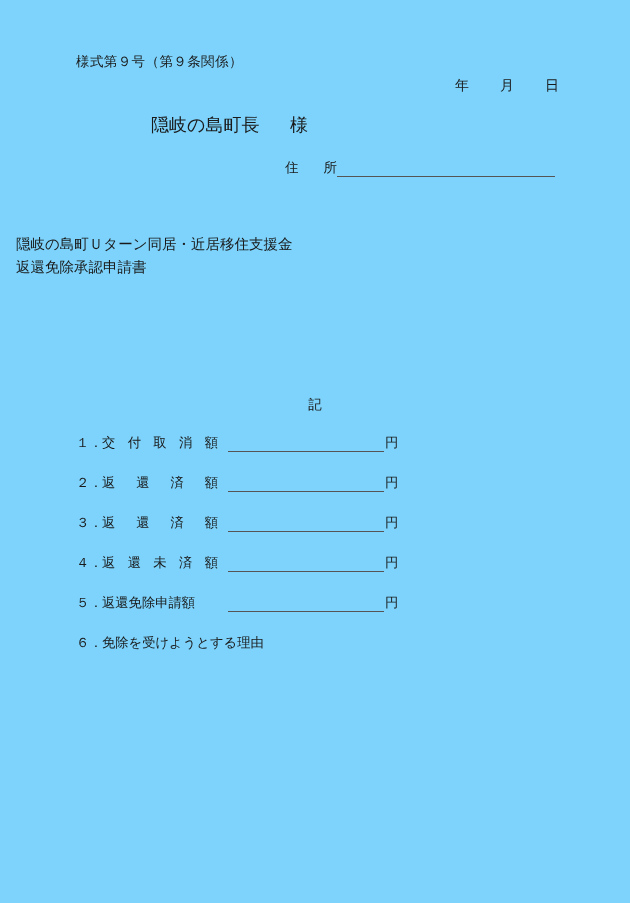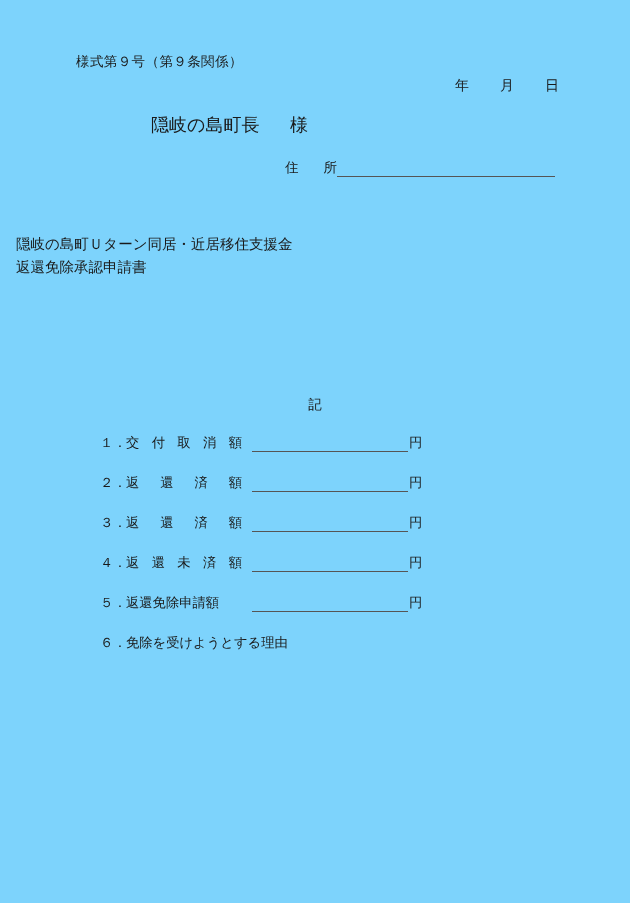--- a/index.html
+++ b/index.html
@@ -124,21 +124,20 @@
     text-align: center;
     font-size: 13.5px;
   }
 
   
   .items {
     position: absolute;
     left: 76px;
     top: 434px;
     width: 480px;
-    margin-left: 24px;
   }
   .item {
     position: relative;
     height: 40px;
     white-space: nowrap;
     font-size: 13.3px;
   }
   .item-num {
     display: inline-block;
     width: 26px;

